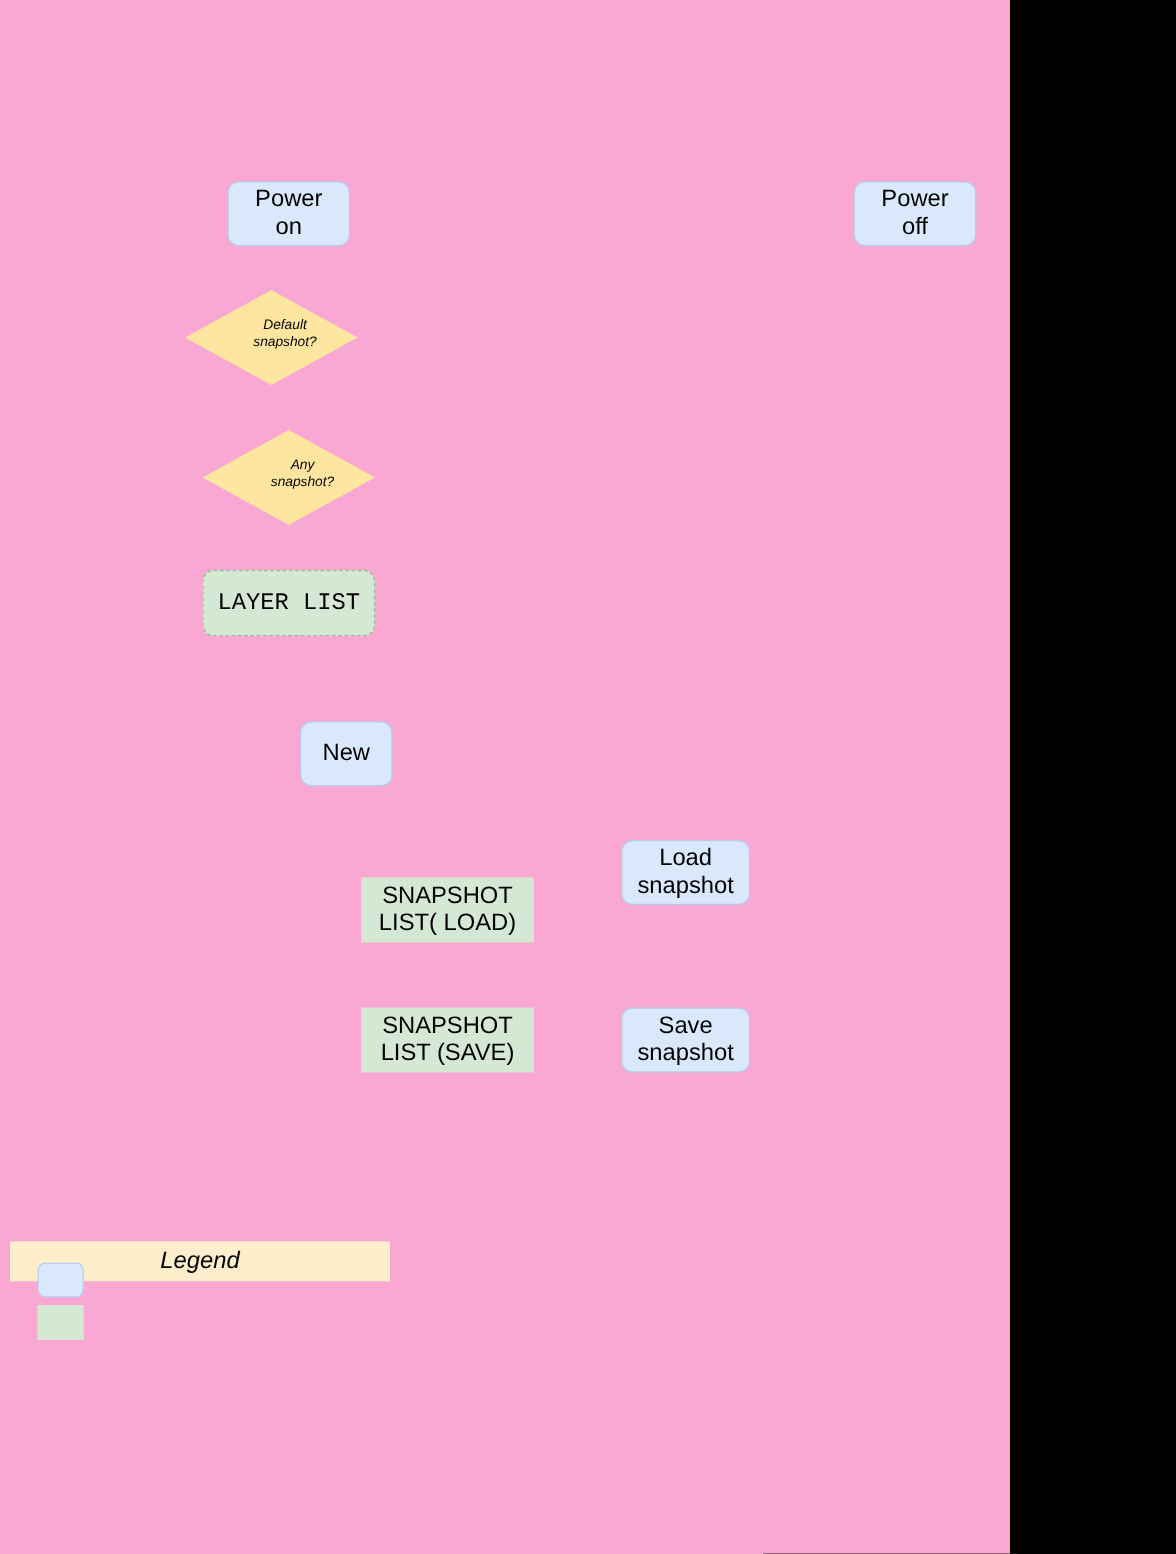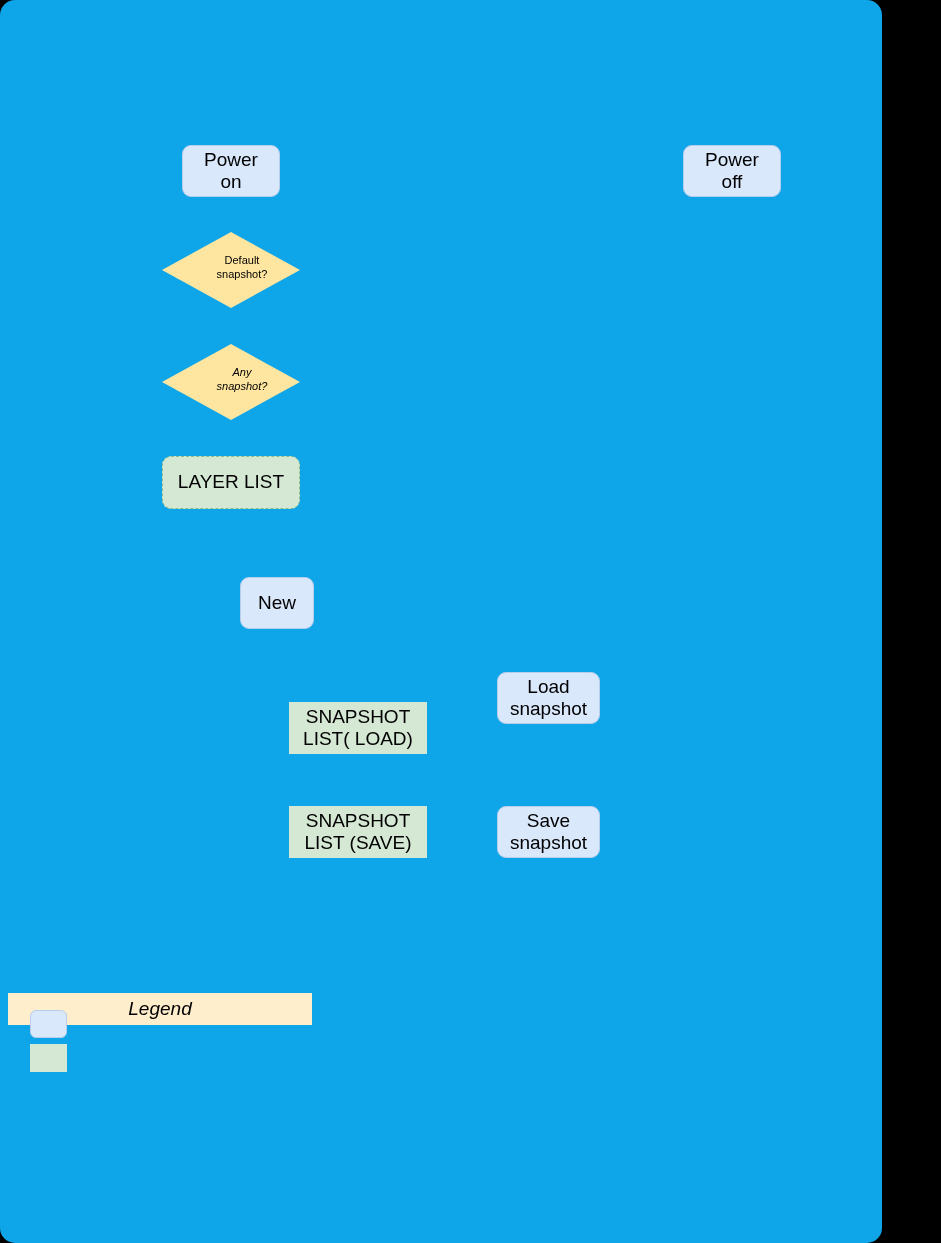--- a/index.html
+++ b/index.html
@@ -2,26 +2,25 @@
 <html><head>
 <meta charset="utf-8">
 <style>
   html, body {
     margin: 0;
     padding: 0;
     background: #000000;
   }
   #canvas {
     position: relative;
-    width: 882px;
+    width: 808px;
     height: 1243px;
-    background: #0ea5e9;
+    background: #f9a8d4;
     overflow: hidden;
     font-family: "Liberation Sans", sans-serif;
-    border-radius: 15px;
   }
   .node {
     position: absolute;
     box-sizing: border-box;
     display: flex;
     align-items: center;
     justify-content: center;
     text-align: center;
     color: #000000;
     line-height: 1.18;
@@ -33,20 +32,21 @@
     border: 1px solid #b7cdea;
     border-radius: 9px;
     font-size: 19px;
   }
   
   .n-green-dashed {
     background: #d5e8d4;
     border: 1px dashed #8fbc8a;
     border-radius: 9px;
     font-size: 19px;
+    font-family: Liberation Mono, monospace;
   }
   
   .n-green-plain {
     background: #d5e8d4;
     border: none;
     border-radius: 0;
     font-size: 19px;
   }
   
   .diamond {
@@ -114,21 +114,21 @@
 <body>
 
 <div id="canvas">
 
   <div class="node n-blue" style="left:182px; top:145px; width:98px; height:52px;">Power
 on</div>
 
   <div class="node n-blue" style="left:683px; top:145px; width:98px; height:52px;">Power
 off</div>
 
-  <div class="diamond" style="left:162px; top:232px; width:138px; height:76px;">
+  <div class="diamond" style="left:148px; top:232px; width:138px; height:76px;font-style:italic;">
     <svg width="138" height="76" viewBox="0 0 138 76" aria-hidden="true">
       <polygon points="69,0 138,38 69,76 0,38" fill="#ffe6a0"></polygon>
     </svg>
     <div class="dlabel">Default
 snapshot?</div>
   </div>
 
   <div class="diamond" style="left:162px; top:344px; width:138px; height:76px;font-style:italic;">
     <svg width="138" height="76" viewBox="0 0 138 76" aria-hidden="true">
       <polygon points="69,0 138,38 69,76 0,38" fill="#ffe6a0"></polygon>

